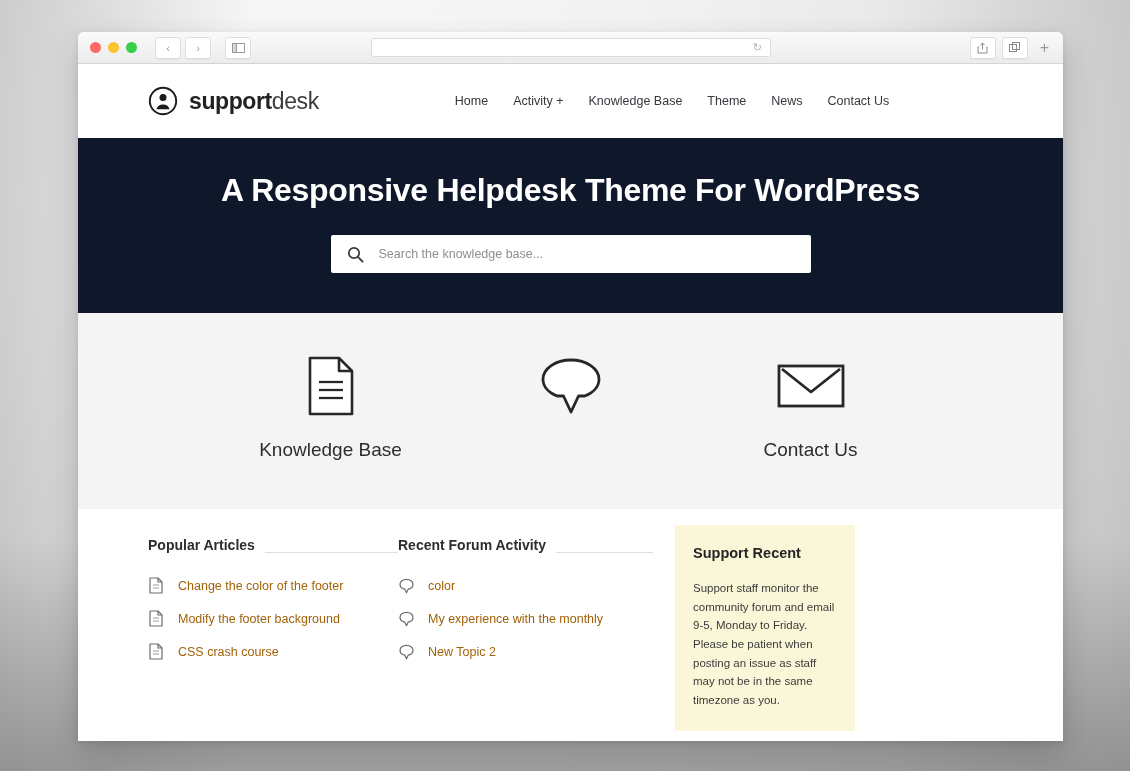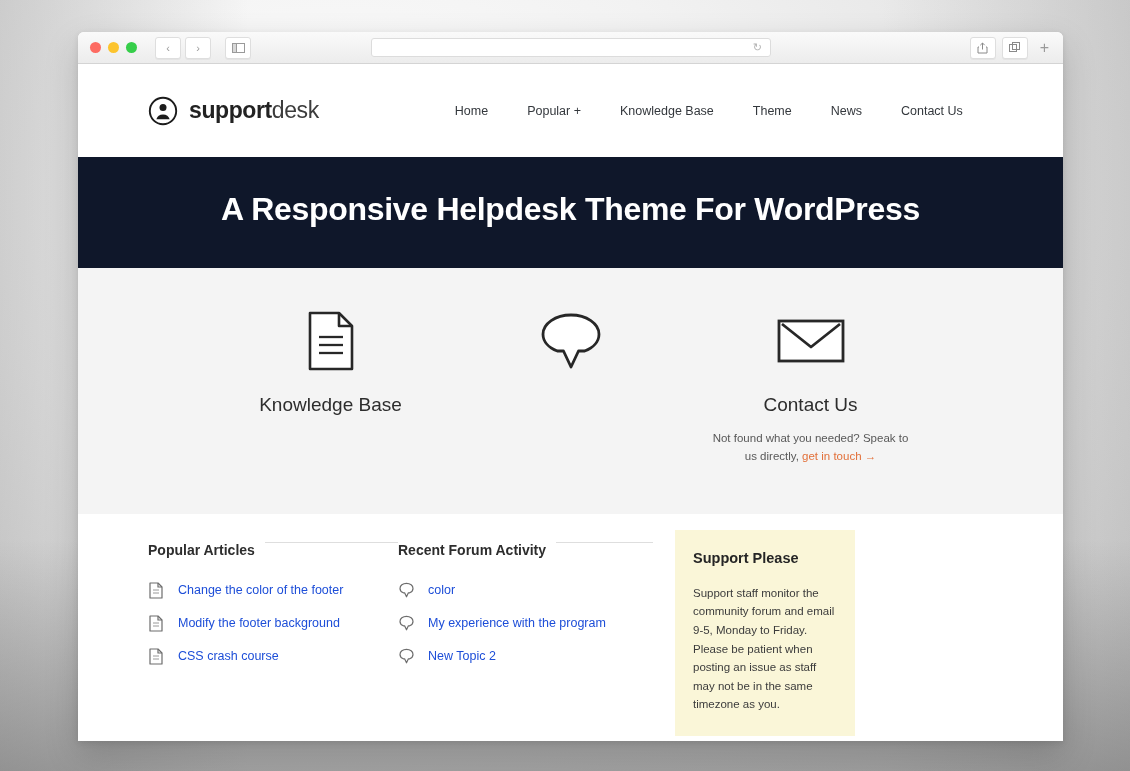--- a/index.html
+++ b/index.html
@@ -52,30 +52,30 @@
     background:#fff;border:1px solid #dcdcdc;border-radius:3px;
     display:flex;align-items:center;padding:0 8px;box-sizing:border-box;
   }
   .reload{margin-left:auto;color:#b3b3b3;font-size:11px;}
 
   .chrome-right{position:absolute;right:8px;display:flex;align-items:center;gap:6px;}
   .plus-btn{color:#9a9a9a;font-size:16px;padding:0 6px;line-height:1;}
 
   
   .site-header{
-    height:93px;background:#fff;display:flex;align-items:center;
+    height:74px;background:#fff;display:flex;align-items:center;
     padding:0 0 0 70px;box-sizing:border-box;
   }
   .logo{display:flex;align-items:center;gap:11px;}
   .logo-mark{width:30px;height:30px;flex:0 0 auto;}
   .logo-text{font-size:23px;letter-spacing:-0.4px;color:#222;}
   .logo-text b{font-weight:700;}
   .logo-text span{font-weight:400;color:#3c3c3c;}
 
-  .nav{display:flex;align-items:center;gap:39px;margin-left:136px;}
+  .nav{display:flex;align-items:center;gap:25px;margin-left:136px;}
   .nav a{color:#34383d;font-size:12.5px;text-decoration:none;white-space:nowrap;}
 
   
   .hero{
     background:#0f172a;text-align:center;padding:34px 0 40px;
   }
   .hero h1{
     margin:0;color:#ffffff;font-size:32px;font-weight:700;letter-spacing:-0.3px;
   }
   .hero p{
@@ -103,27 +103,27 @@
   .feature h3{margin:22px 0 0;font-size:19px;font-weight:400;color:#2d2d2d;}
   .feature p{margin:14px 0 0;font-size:11.5px;line-height:1.55;color:#585858;}
   .feature p a{color:#e2703a;text-decoration:none;}
 
   
   .bottom{
     background:#fff;display:flex;padding:28px 0 0 70px;box-sizing:border-box;gap:0;
   }
   .col{width:250px;}
   .col.second{margin-left:0;width:255px;}
-  .colhead{display:flex;align-items:flex-start;gap:10px;}
+  .colhead{display:flex;align-items:flex-end;gap:10px;}
   .colhead h4{margin:0;font-size:14px;font-weight:700;color:#2d2d2d;white-space:nowrap;}
   .colhead .rule{flex:1;height:1px;background:#dedede;}
   .list{margin:16px 0 0;padding:0;list-style:none;}
   .list li{display:flex;align-items:center;gap:14px;height:33px;}
   .list li .li-icon{width:16px;flex:0 0 16px;display:flex;align-items:center;justify-content:center;}
-  .list li a{font-size:12.5px;color:#1d4ed8;text-decoration:none;}
+  .list li a{font-size:12.5px;color:#a16207;text-decoration:none;}
 
   .policy{
     width:180px;background:#faf6d8;padding:20px 18px 22px;box-sizing:border-box;
     margin-left:22px;margin-top:-12px;
   }
   .policy h4{margin:0;font-size:14.5px;font-weight:700;color:#252525;}
   .policy p{margin:18px 0 0;font-size:11.5px;line-height:1.62;color:#3c3c3c;}
 </style>
 </head>
 <body>
@@ -180,30 +180,37 @@
         <circle cx="15" cy="11.6" r="3.5" fill="#1c1c1c"></circle>
         <path d="M8.4 23.2 a6.8 6.2 0 0 1 13.2 0 z" fill="#1c1c1c"></path>
       </svg>
       <div class="logo-text">
         <b>support</b><span>desk</span>
       </div>
     </div>
 
     <div class="nav">
       <a href="#">Home</a>
-      <a href="#">Popular +</a>
+      <a href="#">Activity +</a>
       <a href="#">Knowledge Base</a>
       <a href="#">Theme</a>
       <a href="#">News</a>
       <a href="#">Contact Us</a>
     </div>
   </div>
 
   <div class="hero">
     <h1>A Responsive Helpdesk Theme For WordPress</h1>
+    <div class="searchbox">
+      <svg width="17" height="17" viewBox="0 0 17 17">
+        <circle cx="7" cy="7" r="5.2" fill="none" stroke="#3a3a3a" stroke-width="1.7"></circle>
+        <line x1="10.9" y1="10.9" x2="15.6" y2="15.6" stroke="#3a3a3a" stroke-width="1.9" stroke-linecap="round"></line>
+      </svg>
+      <input type="text" value="" placeholder="Search the knowledge base..." style="">
+    </div>
   </div>
 
   <div class="features">
 
     <div class="feature">
       <div class="ficon">
         <svg width="50" height="60" viewBox="0 0 50 60">
           <path d="M4 2 H33 L46 15 V58 H4 Z" fill="#ffffff" stroke="#272727" stroke-width="2.6" stroke-linejoin="round"></path>
           <path d="M33 2 V15 H46" fill="none" stroke="#272727" stroke-width="2.6" stroke-linejoin="round"></path>
           <line x1="13" y1="26" x2="37" y2="26" stroke="#272727" stroke-width="2.3"></line>
@@ -223,21 +230,20 @@
     </div>
 
     <div class="feature">
       <div class="ficon">
         <svg width="68" height="52" viewBox="0 0 68 52">
           <rect x="2" y="6" width="64" height="40" fill="#ffffff" stroke="#272727" stroke-width="2.8"></rect>
           <path d="M5 9 L34 32 L63 9" fill="none" stroke="#272727" stroke-width="2.8" stroke-linejoin="round"></path>
         </svg>
       </div>
       <h3>Contact Us</h3>
-      <p><span>Not found what you needed? Speak to us directly, </span><a href="#">get in touch →</a></p>
     </div>
 
   </div>
 
   <div class="bottom">
 
     <div class="col">
       <div class="colhead">
         <h4>Popular Articles</h4>
         <div class="rule"></div>
@@ -293,34 +299,34 @@
             </svg>
           </span>
           <a href="#">color</a>
         </li>
         <li>
           <span class="li-icon">
             <svg width="15" height="16" viewBox="0 0 15 16">
               <path d="M7.5 1.3 C3.8 1.3 1 3.6 1 6.4 C1 8.3 2.3 9.9 4.3 10.8 L5.6 10.8 L7.5 14.8 L9.4 10.8 L10.7 10.8 C12.7 9.9 14 8.3 14 6.4 C14 3.6 11.2 1.3 7.5 1.3 Z" fill="#fff" stroke="#6d6d6d" stroke-width="1.2" stroke-linejoin="round"></path>
             </svg>
           </span>
-          <a href="#">My experience with the program</a>
+          <a href="#">My experience with the monthly</a>
         </li>
         <li>
           <span class="li-icon">
             <svg width="15" height="16" viewBox="0 0 15 16">
               <path d="M7.5 1.3 C3.8 1.3 1 3.6 1 6.4 C1 8.3 2.3 9.9 4.3 10.8 L5.6 10.8 L7.5 14.8 L9.4 10.8 L10.7 10.8 C12.7 9.9 14 8.3 14 6.4 C14 3.6 11.2 1.3 7.5 1.3 Z" fill="#fff" stroke="#6d6d6d" stroke-width="1.2" stroke-linejoin="round"></path>
             </svg>
           </span>
           <a href="#">New Topic 2</a>
         </li>
 
       </ul>
     </div>
 
     <div class="policy">
-      <h4>Support Please</h4>
+      <h4>Support Recent</h4>
       <p>Support staff monitor the community forum and email 9-5, Monday to Friday. Please be patient when posting an issue as staff may not be in the same timezone as you.</p>
     </div>
 
   </div>
 
 </div>
 
 </body></html>

